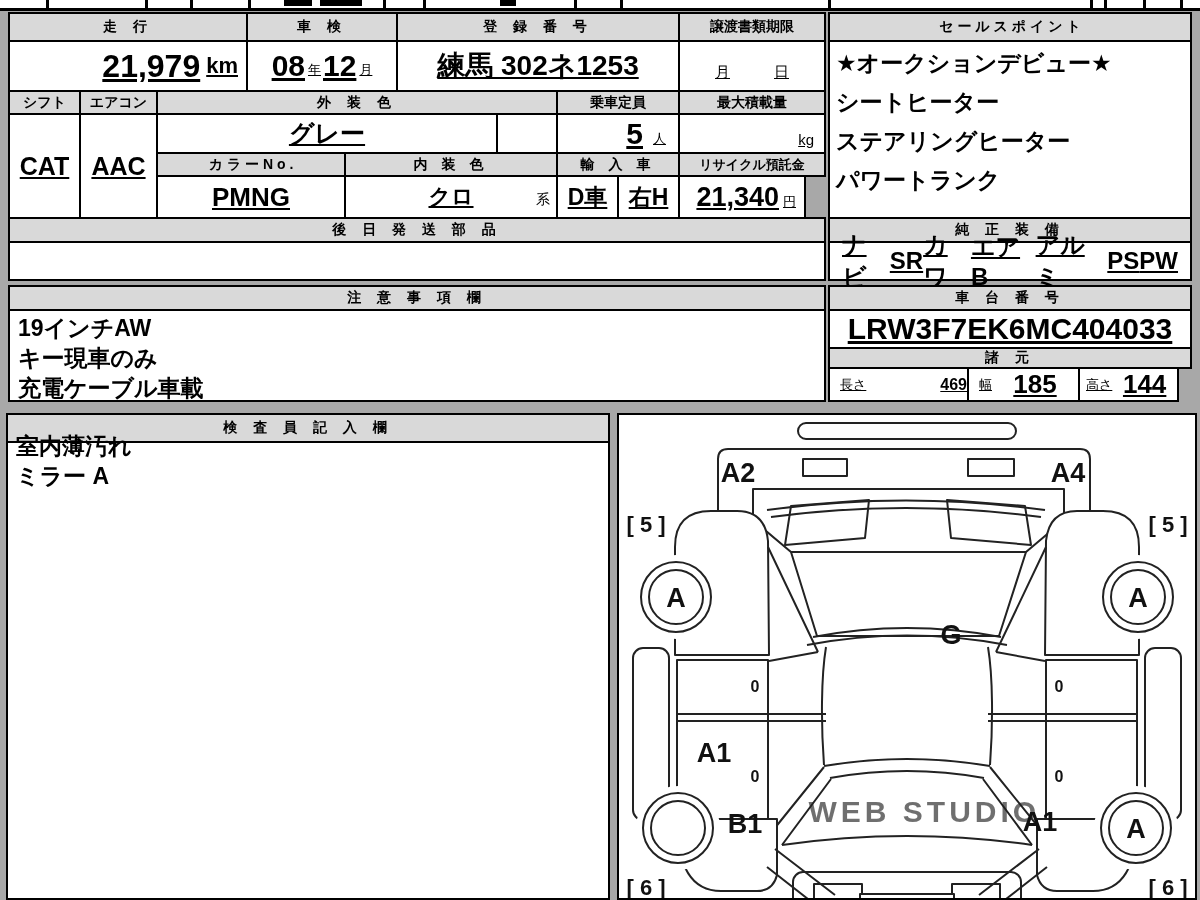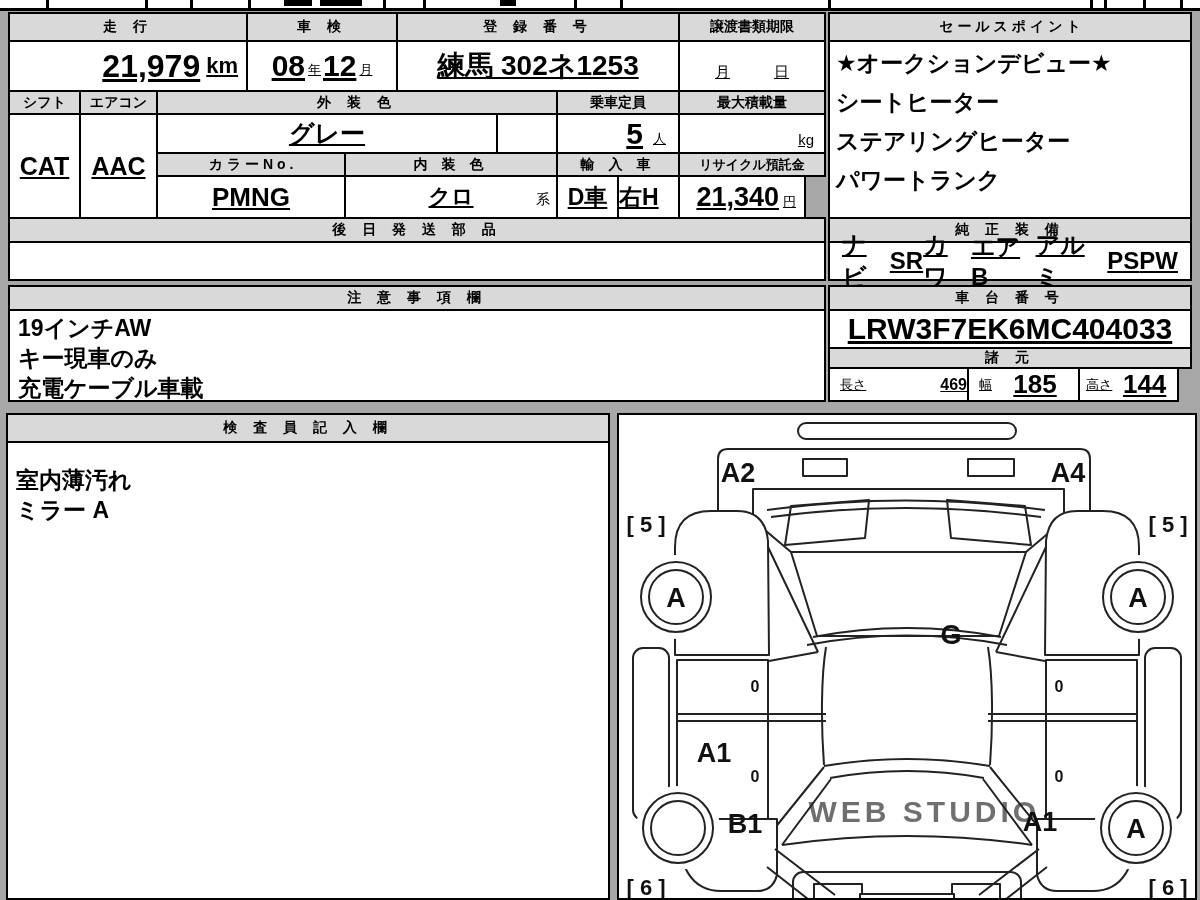--- a/index.html
+++ b/index.html
@@ -96,21 +96,21 @@
   <div class="cell val" style="left:156px;top:175px;width:190px;height:44px;justify-content:center;">
     <span class="big" style="font-size:26px;">PMNG</span>
   </div>
   <div class="cell val" style="left:344px;top:175px;width:214px;height:44px;justify-content:center;position:absolute;">
     <span class="big" style="font-size:22px;">クロ</span>
     <span style="font-size:14px;position:absolute;right:6px;bottom:8px;">系</span>
   </div>
   <div class="cell val" style="left:556px;top:175px;width:63px;height:44px;justify-content:center;">
     <span class="big" style="font-size:23px;">D車</span>
   </div>
-  <div class="cell val" style="left:617px;top:175px;width:63px;height:44px;justify-content:flex-start;">
+  <div class="cell val" style="left:617px;top:175px;width:63px;height:44px;justify-content:center;">
     <span class="big" style="font-size:23px;">右H</span>
   </div>
   <div class="cell val" style="left:678px;top:175px;width:128px;height:44px;justify-content:flex-end;padding-right:8px;">
     <span class="big" style="font-size:27px;">21,340</span>
     <span style="font-size:13px;margin:10px 0 0 4px;">円</span>
   </div>
 
   <div class="cell hdr" style="left:8px;top:217px;width:818px;height:26px;letter-spacing:6px;">後 日 発 送 部 品</div>
   <div class="cell" style="left:8px;top:241px;width:818px;height:40px;"></div>
 
@@ -156,21 +156,21 @@
     <span style="font-size:13px;">幅</span>
     <span class="big" style="font-size:26px;flex:1;text-align:center;">185</span>
   </div>
   <div class="cell val" style="left:1078px;top:367px;width:101px;height:35px;padding-left:6px;">
     <span style="font-size:13px;">高さ</span>
     <span class="big" style="font-size:26px;flex:1;text-align:center;">144</span>
   </div>
 
   <div class="cell" style="left:6px;top:413px;width:604px;height:487px;">
     <div class="hdr" style="position:absolute;left:0;top:0;right:0;height:26px;border-bottom:2px solid #000;letter-spacing:6px;">検 査 員 記 入 欄</div>
-    <div class="lines" style="position:absolute;left:0;top:46px;right:0;font-size:23px;line-height:30px;padding:4px 8px;">
+    <div class="lines" style="position:absolute;left:0;top:12px;right:0;font-size:23px;line-height:30px;padding:4px 8px;">
       <span>室内薄汚れ</span>
       <span>ミラー A</span>
     </div>
   </div>
 
   <div class="cell" style="left:617px;top:413px;width:580px;height:487px;">
     <svg viewBox="0 0 576 483" width="576" height="483" style="position:absolute;left:0;top:0;">
       <text x="350" y="407" text-anchor="middle" font-size="30" letter-spacing="4" fill="#c9c9c9" opacity="0.6" stroke="none">WEB STUDIO PRO</text>
       <g stroke="#222" stroke-width="2" fill="none" stroke-linejoin="round">
 

